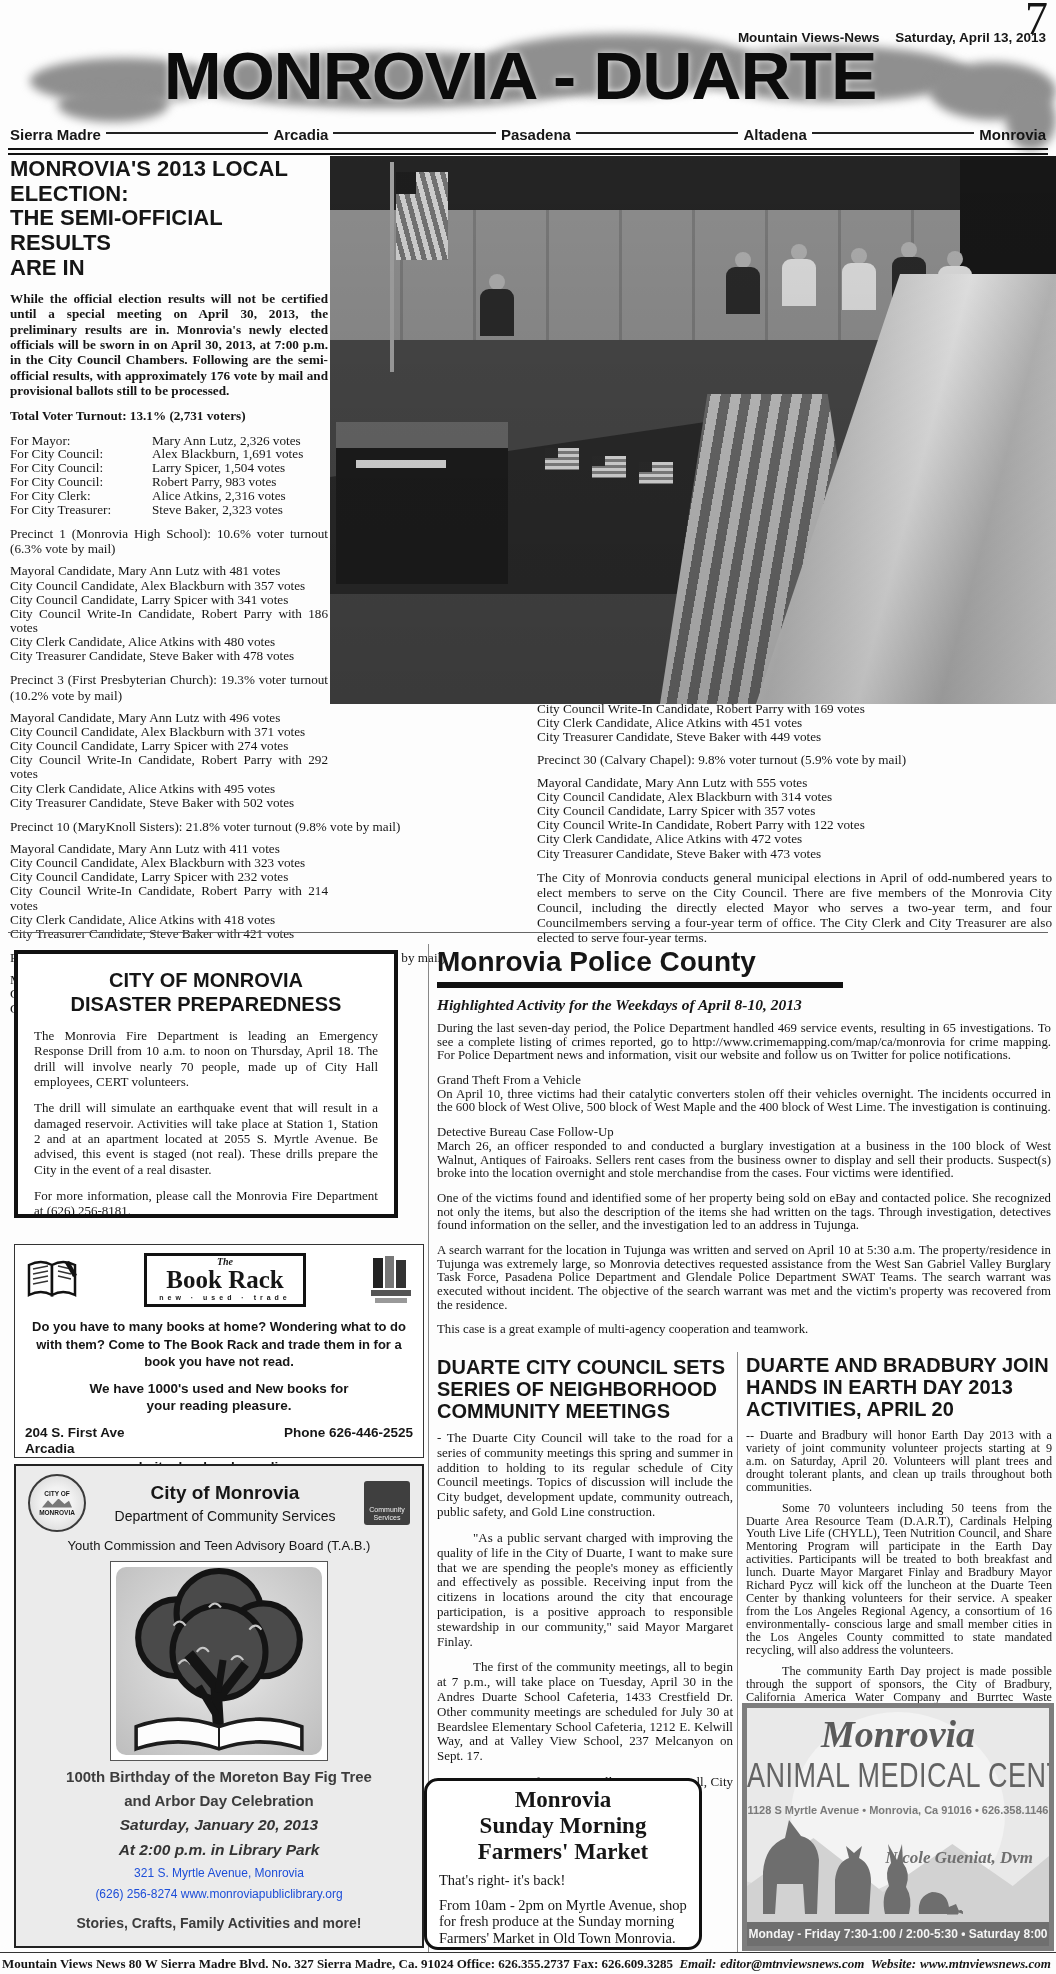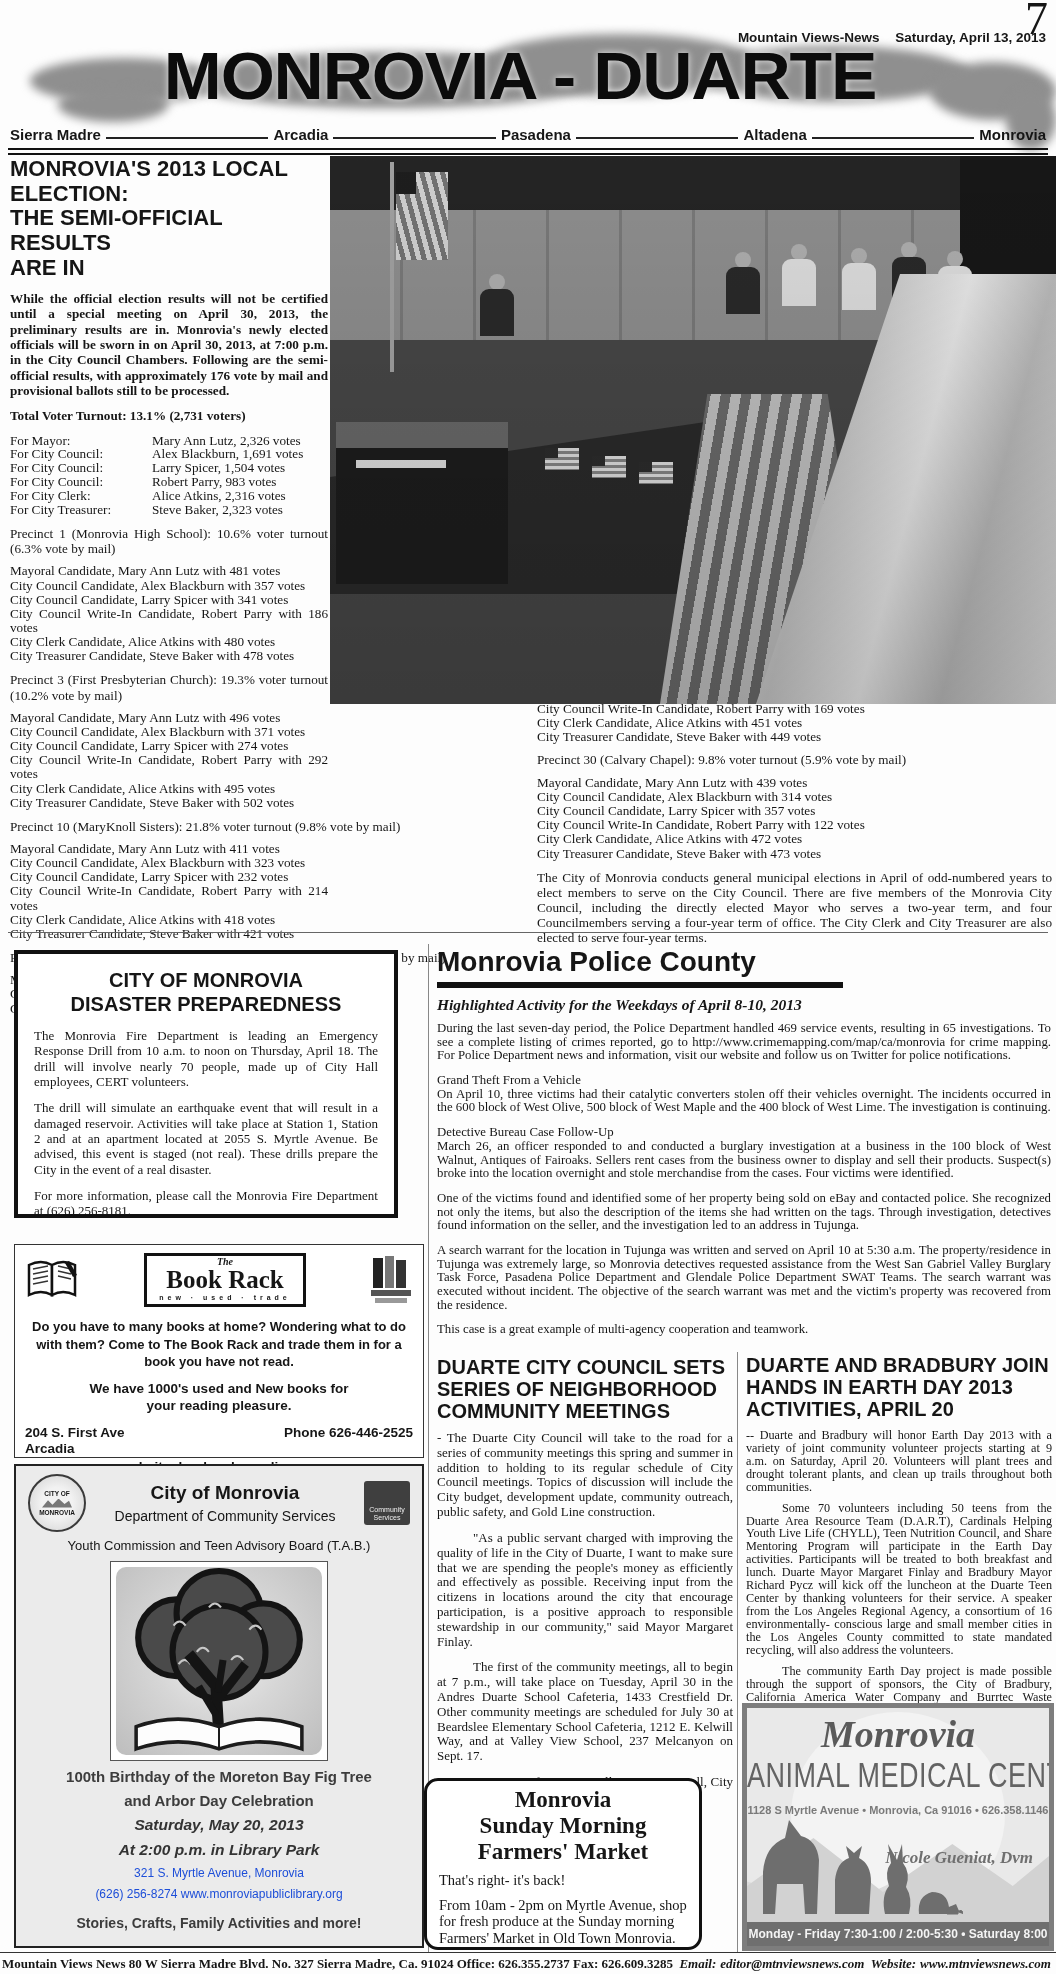--- a/index.html
+++ b/index.html
@@ -8,21 +8,21 @@
   
   .pageno{position:absolute;right:8px;top:-8px;font-size:46px;font-family:"Liberation Serif",serif;}
   .mastright{position:absolute;right:10px;top:30px;font-family:"Liberation Sans",sans-serif;
              font-weight:bold;font-size:13.5px;}
   .mastright span{margin-left:12px;}
   .blob{position:absolute;background:#8f8f8f;border-radius:50%;filter:blur(5px);}
   .mast-title{position:absolute;left:150px;top:38px;width:740px;text-align:center;
               font-family:"Liberation Sans",sans-serif;font-weight:bold;font-size:60px;
               letter-spacing:-1px;transform:scale(1.16,1.1);transform-origin:center top;
               color:#0c0c0c;text-shadow:0 0 7px rgba(255,255,255,.8);white-space:nowrap;}
-  .cities{position:absolute;left:10px;right:10px;top:126px;display:flex;align-items:flex-end;
+  .cities{position:absolute;left:10px;right:10px;top:126px;display:flex;align-items:center;
           font-family:"Liberation Sans",sans-serif;font-weight:bold;font-size:15px;gap:5px;}
   .cities .sep{flex:1;border-bottom:2.5px solid #222;margin-bottom:4px;}
   .hdr-rule{position:absolute;left:8px;right:8px;top:148px;height:3px;
             border-top:2px solid #111;border-bottom:2px solid #111;}
   
   .col-left{position:absolute;left:10px;top:157px;width:318px;font-size:13.2px;line-height:1.16;}
   .election-head{font-family:"Liberation Sans",sans-serif;font-weight:bold;font-size:22px;
                  line-height:1.12;margin:0 0 11px 0;}
   .col-left p{margin:0 0 10px 0;text-align:justify;font-weight:bold;}
   .vrow{display:flex;line-height:1.05;}
@@ -288,21 +288,21 @@
   </div>
 
   <div class="col-right">
     <div class="plist">
       <div class="pline">City Council Write-In Candidate, Robert Parry with 169 votes</div>
       <div class="pline">City Clerk Candidate, Alice Atkins with 451 votes</div>
       <div class="pline">City Treasurer Candidate, Steve Baker with 449 votes</div>
     </div>
     <div class="phead">Precinct 30 (Calvary Chapel): 9.8% voter turnout (5.9% vote by mail)</div>
     <div class="plist">
-      <div class="pline">Mayoral Candidate, Mary Ann Lutz with 439 votes</div>
+      <div class="pline">Mayoral Candidate, Mary Ann Lutz with 555 votes</div>
       <div class="pline">City Council Candidate, Alex Blackburn with 314 votes</div>
       <div class="pline">City Council Candidate, Larry Spicer with 357 votes</div>
       <div class="pline">City Council Write-In Candidate, Robert Parry with 122 votes</div>
       <div class="pline">City Clerk Candidate, Alice Atkins with 472 votes</div>
       <div class="pline">City Treasurer Candidate, Steve Baker with 473 votes</div>
     </div>
     <div class="closing">The City of Monrovia conducts general municipal elections in April of odd-numbered years to elect members to serve on the City Council. There are five members of the Monrovia City Council, including the directly elected Mayor who serves a two-year term, and four Councilmembers serving a four-year term of office.  The City Clerk and City Treasurer are also elected to serve four-year terms.</div>
   </div>
 
   <div class="main-rule"></div>
@@ -401,21 +401,21 @@
             <path d="M97 146 L80 118" stroke-width="7"></path>
             <path d="M99 124 L104 92" stroke-width="7"></path>
           </g>
           <path d="M18 158 Q60 143 100 158 Q140 143 182 158 L182 180 Q140 166 100 180 Q60 166 18 180 Z" fill="#fdfdfd" stroke="#1c1c1c" stroke-width="3.5"></path>
           <path d="M100 158 L100 180" stroke="#1c1c1c" stroke-width="2"></path>
         </svg>
       </div>
     </div>
     <div class="cm-l1">100th Birthday of the Moreton Bay Fig Tree</div>
     <div class="cm-l2">and Arbor Day Celebration</div>
-    <div class="cm-it">Saturday, May 20, 2013</div>
+    <div class="cm-it">Saturday, January 20, 2013</div>
     <div class="cm-it">At 2:00 p.m. in Library Park</div>
     <div class="cm-sm">321 S. Myrtle Avenue, Monrovia</div>
     <div class="cm-sm">(626) 256-8274 www.monroviapubliclibrary.org</div>
     <div class="cm-l7">Stories, Crafts, Family Activities and more!</div>
   </div>
 
   <div class="duarte">
     <h2 class="art-head">DUARTE CITY COUNCIL SETS SERIES OF NEIGHBORHOOD COMMUNITY MEETINGS</h2>
     <p>- The Duarte City Council will take to the road for a series of community meetings this spring and summer in addition to holding to its regular schedule of City Council meetings. Topics of discussion will include the City budget, development update, community outreach, public safety, and Gold Line construction.</p>
     <p class="indent">"As a public servant charged with improving the quality of life in the City of Duarte, I want to make sure that we are spending the people's money as efficiently and effectively as possible. Receiving input from the citizens in locations around the city that encourage participation, is a positive approach to responsible stewardship in our community," said Mayor Margaret Finlay.</p>

